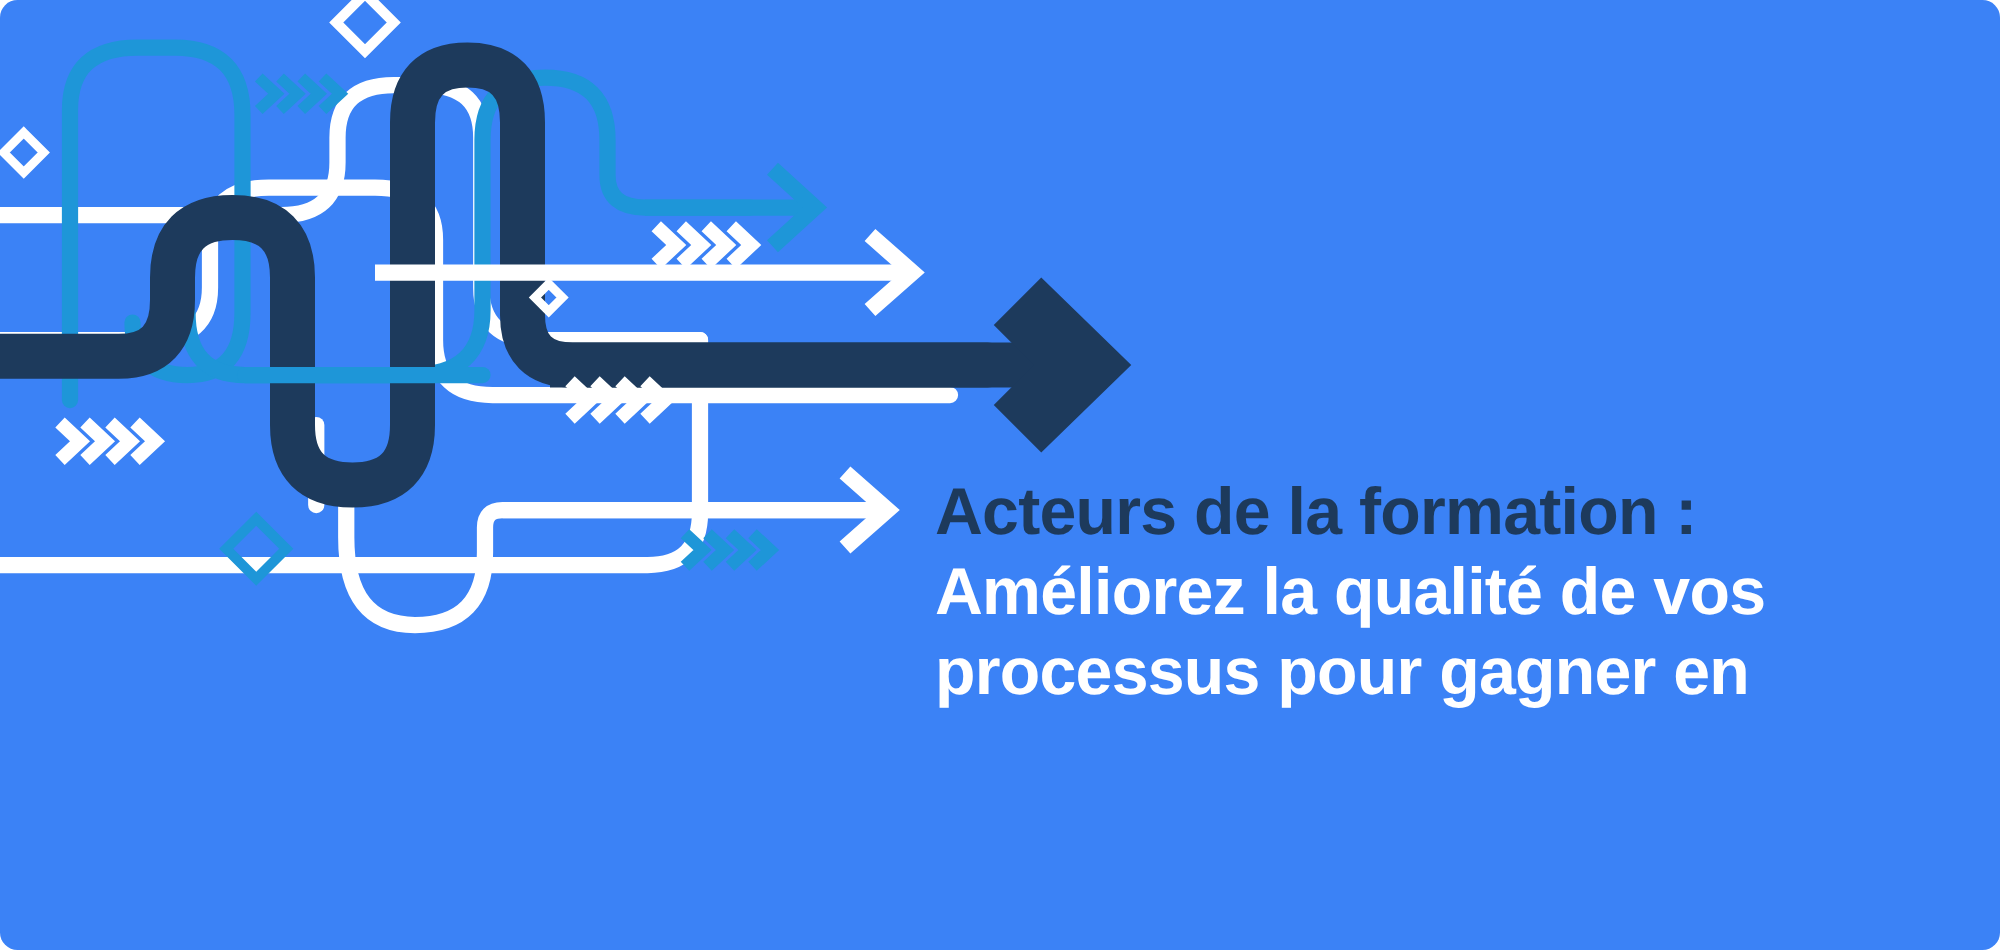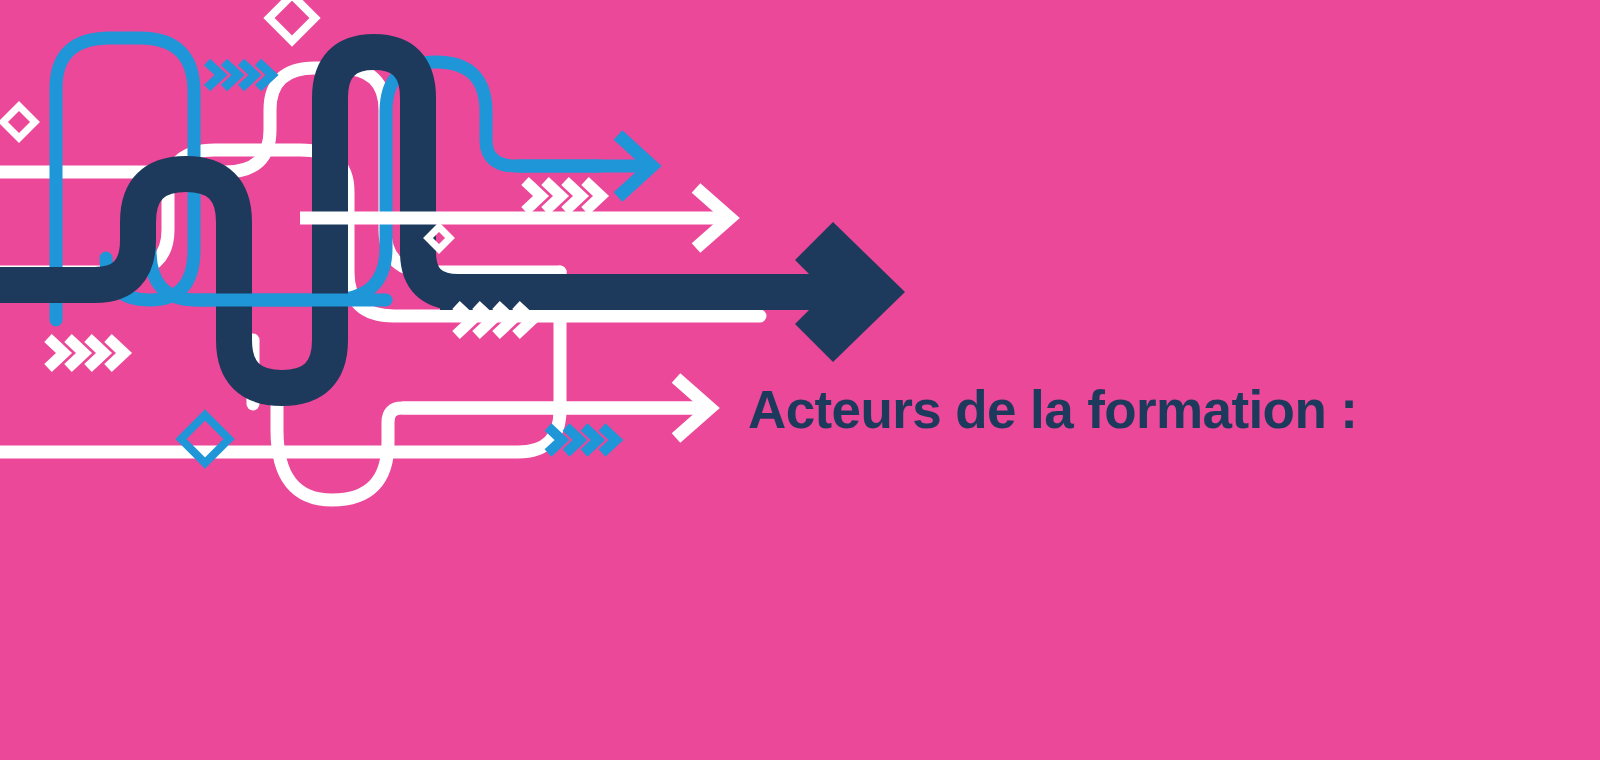--- a/index.html
+++ b/index.html
@@ -6,22 +6,23 @@
   html, body {
     margin: 0;
     padding: 0;
     background: #ffffff;
   }
   #banner {
     position: relative;
     width: 1600px;
     height: 760px;
     overflow: hidden;
-    background: #ec4899;
+    background: #3b82f6;
     font-family: "Liberation Sans", sans-serif;
+    border-radius: 14px;
   }
   #artwork {
     position: absolute;
     left: 0;
     top: 0;
     width: 1600px;
     height: 760px;
     display: block;
   }
   #headline {
@@ -163,15 +164,17 @@
       <polygon points="439,227 450,238 439,249 428,238"></polygon>
     </g>
     <g fill="none" stroke="#1E96D8" stroke-width="8" stroke-linejoin="miter">
       <polygon points="205,415 229,439 205,463 181,439"></polygon>
     </g>
 
   </svg>
 
   <div id="headline">
     <div class="line line-title">Acteurs de la formation :</div>
+    <div class="line line-sub">Améliorez la qualité de vos</div>
+    <div class="line line-sub">processus pour gagner en</div>
   </div>
 
 </div>
 
 </body></html>

